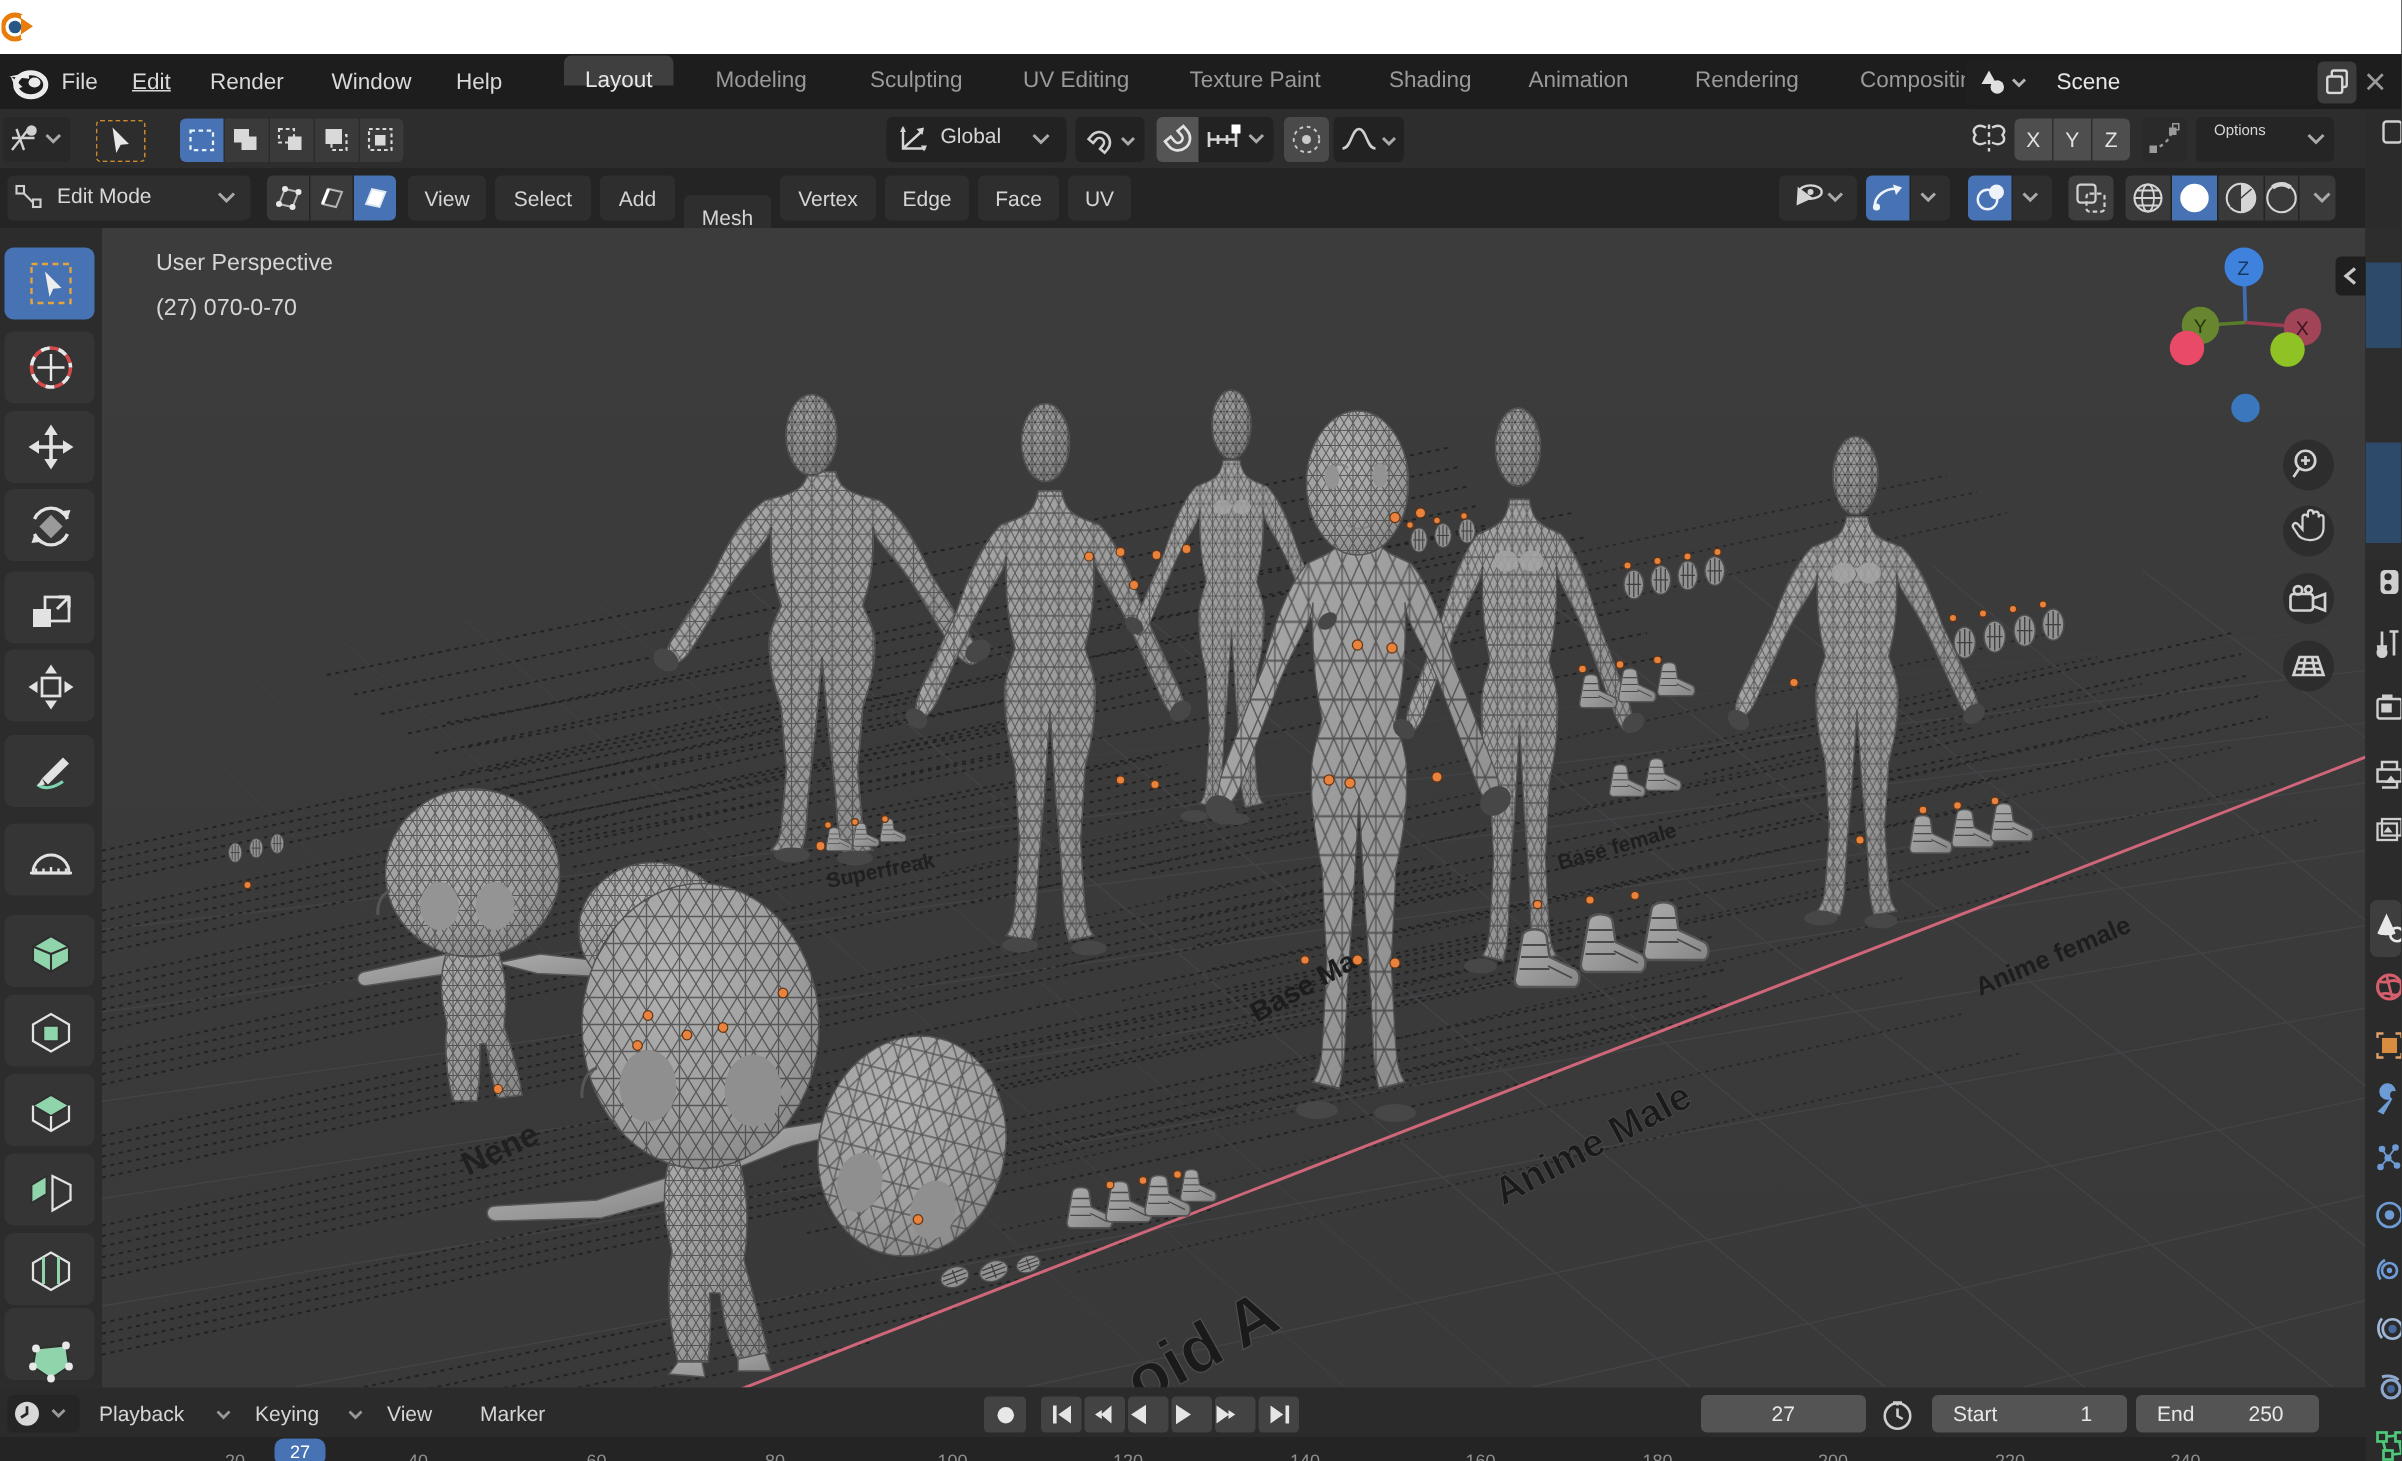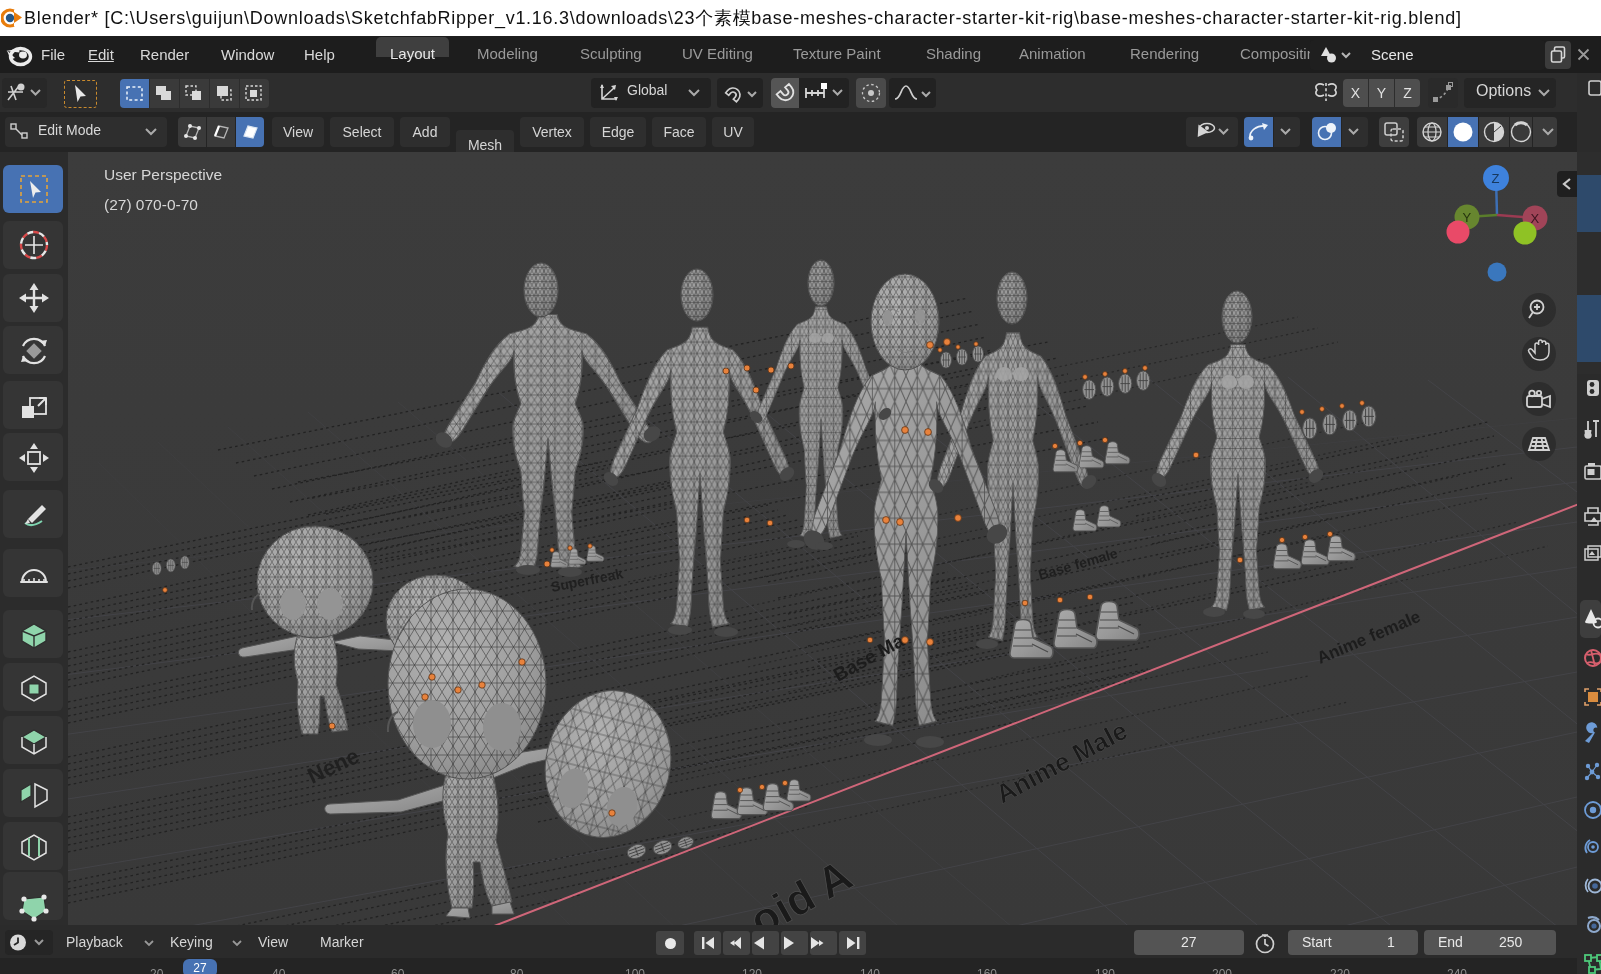--- a/index.html
+++ b/index.html
@@ -37,21 +37,20 @@
 </head>
 <body>
 <div id="stage">
   <div id="titlebar" class="abs">
     <svg class="abs" style="left:1px;top:7px" width="22" height="22" viewBox="0 0 22 22">
       <circle cx="9" cy="11" r="8" fill="none" stroke="#e87d0d" stroke-width="3.2"></circle>
       <circle cx="9" cy="11" r="4.2" fill="#265787"></circle>
       <rect x="13" y="3" width="9" height="16" fill="#fff"></rect>
       <path d="M13 5 L21 10.5 L13 16 Z" fill="#e87d0d"></path>
     </svg>
-    <span class="abs" style="left:24px;">Blender* [C:\Users\guijun\Downloads\SketchfabRipper_v1.16.3\downloads\23个素模base-meshes-character-starter-kit-rig\base-meshes-character-starter-kit-rig.blend]</span>
   </div>
   <div id="menubar" class="abs">
     <svg class="abs" style="left:5px;top:7px" width="28" height="24" viewBox="0 0 28 24">
       <ellipse cx="15.5" cy="13.5" rx="10" ry="8" fill="none" stroke="#ebebeb" stroke-width="3.4"></ellipse>
       <ellipse cx="18" cy="12" rx="4" ry="3.4" fill="#ebebeb"></ellipse>
       <path d="M1 8 L14 5.5 L14.5 9.5 Z" fill="#ebebeb"></path>
       <path d="M2 7.5 L10 15 L5.5 16.5 Z" fill="#ebebeb"></path>
     </svg>
     <span class="mitem" style="left:41px;">File</span>
     <span class="mitem" style="left:88px;text-decoration:underline;">Edit</span>
@@ -150,21 +149,21 @@
     <div class="abs" style="left:1369px;top:6px;width:25px;height:28px;background:#4e4e4e;color:#e2e2e2;font-size:14px;text-align:center;line-height:28px;">Y</div>
     <div class="abs" style="left:1395px;top:6px;width:25px;height:28px;background:#4e4e4e;border-radius:0 4px 4px 0;color:#e2e2e2;font-size:14px;text-align:center;line-height:28px;">Z</div>
     <div class="abs" style="left:1428px;top:5px;width:30px;height:30px;background:#2a2a2a;border-radius:4px;"></div>
     <svg class="abs" style="left:1432px;top:9px" width="22" height="22" viewBox="0 0 22 22">
       <path d="M3 17 C8 17 14 12 16 6" stroke="#9a9a9a" stroke-width="1.6" fill="none" stroke-dasharray="2.5 2.5"></path>
       <rect x="1" y="15" width="5" height="5" fill="#9a9a9a"></rect>
         <rect x="14" y="3" width="5" height="5" fill="#9a9a9a"></rect>
       <rect x="16.5" y="0.5" width="4" height="4" fill="none" stroke="#9a9a9a"></rect>
     </svg>
     <div class="abs" style="left:1464px;top:5px;width:92px;height:30px;background:#252525;border-radius:4px;"></div>
-    <span class="abs" style="left:1476px;top:9px;color:#d5d5d5;font-size:16px;text-align:right;">Options</span>
+    <span class="abs" style="left:1476px;top:9px;color:#d5d5d5;font-size:10px;text-align:right;">Options</span>
     <svg class="abs" style="left:1537px;top:15px" width="14" height="10" viewBox="0 0 14 10">
         <path d="M2 2 l5 5 l5 -5" stroke="#aaa" stroke-width="2" fill="none"></path>
       </svg>
   </div>
   <div id="row4" class="abs">
     <div class="abs" style="left:5px;top:5px;width:162px;height:30px;background:#2e2e2e;border-radius:4px;"></div>
     <svg class="abs" style="left:10px;top:11px" width="20" height="18" viewBox="0 0 20 18">
       <rect x="1" y="1" width="5" height="5" fill="none" stroke="#cfcfcf" stroke-width="1.4"></rect>
       <rect x="12" y="10" width="5" height="5" fill="none" stroke="#cfcfcf" stroke-width="1.4"></rect>
       <path d="M6 6 L12 12" stroke="#cfcfcf" stroke-width="1.4"></path>
@@ -882,21 +881,21 @@
       </div>
     <svg class="abs" style="left:1254px;top:7px" width="22" height="22" viewBox="0 0 22 22">
       <circle cx="11" cy="12" r="8.5" fill="none" stroke="#cfcfcf" stroke-width="1.7"></circle>
       <path d="M11 7 V12 L14.5 14" stroke="#cfcfcf" stroke-width="1.7" fill="none"></path>
       <path d="M8 3 L14 3 M11 3 V5" stroke="#cfcfcf" stroke-width="1.7"></path>
     </svg>
     <div class="pill" style="left:1288px;top:5px;width:130px;height:25px;">
       <span class="abs" style="left:14px;top:4px;">Start</span>
         <span class="abs" style="left:99px;top:4px;">1</span>
     </div>
-    <div class="pill" style="left:1424px;top:5px;width:132px;height:25px;">
+    <div class="pill" style="left:1424px;top:5px;width:122px;height:25px;">
       <span class="abs" style="left:14px;top:4px;">End</span>
         <span class="abs" style="left:75px;top:4px;">250</span>
     </div>
     <div id="truler">
       <span class="abs" style="left:150px;top:9px;">20</span>
       <div class="abs" style="left:183px;top:1px;width:34px;height:18px;background:#4772b3;border-radius:6px;color:#fff;text-align:center;font-size:12px;padding-top:2px;">27</div>
       <span class="abs" style="left:272px;top:9px;">40</span>
       <span class="abs" style="left:391px;top:9px;">60</span>
       <span class="abs" style="left:510px;top:9px;">80</span>
       <span class="abs" style="left:625px;top:9px;">100</span>

